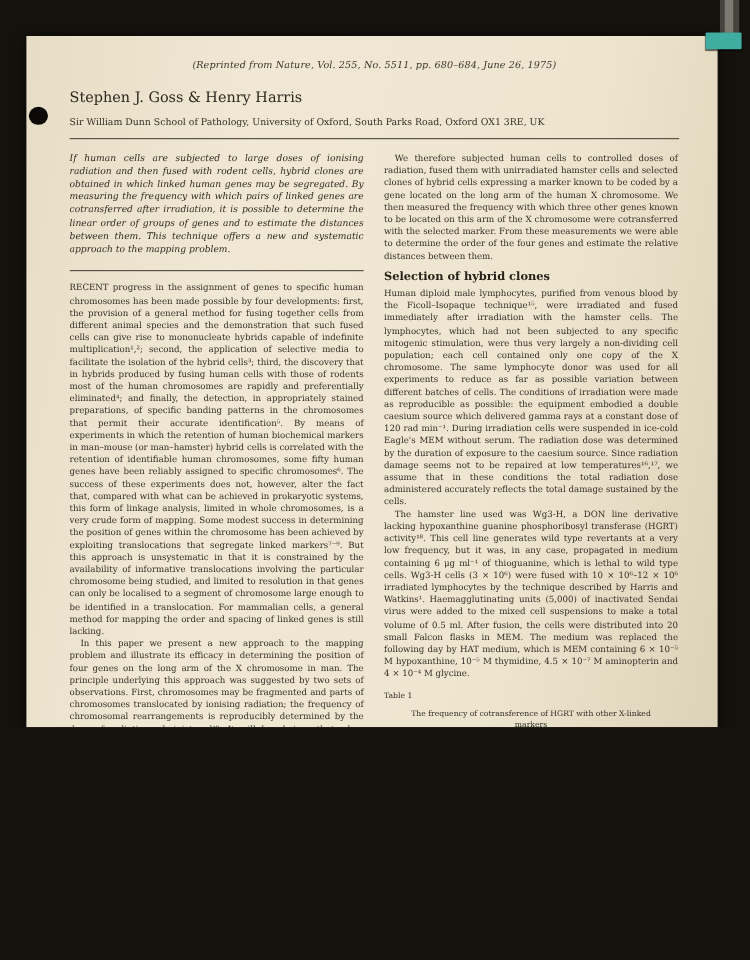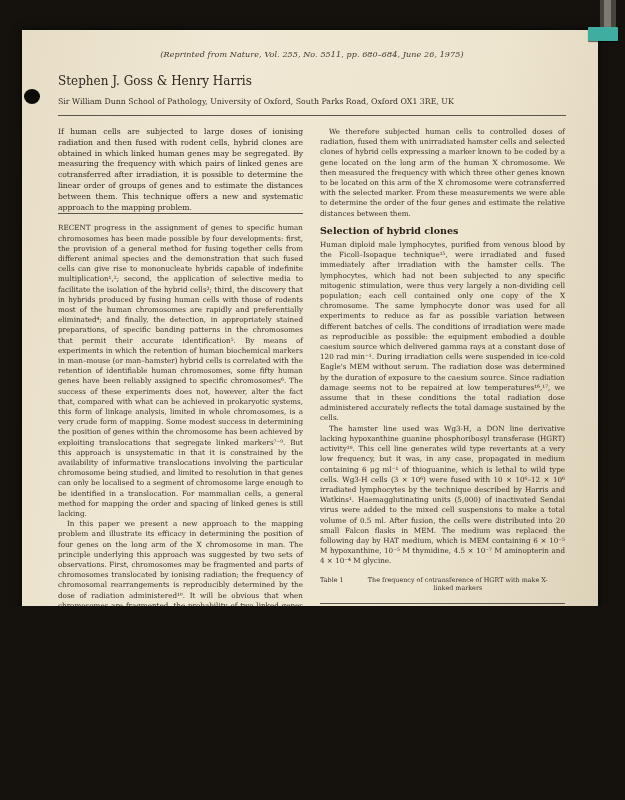--- a/index.html
+++ b/index.html
@@ -33,29 +33,29 @@
   .title {
     margin-top:24px; font-size:26.5px; font-weight:bold; line-height:1.17;
     max-width:492px; color:#262219; letter-spacing:-.2px;
   }
   .authors { margin-top:15px; font-size:12px; font-weight:normal; color:#2b261e; }
   .affiliation { margin-top:9px; font-size:7.8px; color:#353027; }
   .head-rule { margin-top:9px; border-top:1px solid #5a544a; }
   .columns { display:flex; gap:17px; margin-top:11px; height:598px; overflow:hidden; }
   .col { width:245px; font-size:7.2px; line-height:10.2px; text-align:justify; color:#322d25; }
   .abstract {
-    font-size:7.6px; line-height:10.8px;
-    padding-bottom:0; border-bottom:1px solid #5a544a; margin-bottom:9px;
+    font-style:italic; font-size:7.6px; line-height:10.8px;
+    padding-bottom:12px; border-bottom:1px solid #5a544a; margin-bottom:9px;
     color:#2e2920;
   }
   .para { margin-bottom:0; }
   .indent { text-indent:9px; }
   .section-heading { font-size:9.5px; font-weight:bold; margin:7px 0 4px; color:#262219; }
   .table-block { margin-top:9px; font-size:6.4px; line-height:8.6px; }
-  .table-caption { display:flex; gap:7px; margin-bottom:10px; }
+  .table-caption { display:flex; gap:7px; margin-bottom:10px;flex-direction:column; }
   .table-caption .cap-label { flex:0 0 auto; white-space:nowrap; }
   .table-caption .cap-text { flex:1; text-align:center; padding:0 10px; }
   table { width:100%; border-collapse:collapse; }
   thead tr:first-child th { border-top:1px solid #5a544a; padding-top:3px; }
   th { font-weight:normal; vertical-align:top; text-align:center;font-family:Liberation Mono, monospace; }
   th.dose { text-align:left; width:36px; }
   th.clones { width:58px; text-align:center; }
   th.group { border-bottom:1px solid #5a544a; padding-bottom:1px; }
   thead tr:nth-child(2) th { padding:2px 0 3px; }
   tbody tr:first-child td { border-top:1px solid #5a544a; padding-top:3px; }
@@ -94,21 +94,21 @@
 
       <div class="col">
         <p class="para indent">We therefore subjected human cells to controlled doses of radiation, fused them with unirradiated hamster cells and selected clones of hybrid cells expressing a marker known to be coded by a gene located on the long arm of the human X chromosome. We then measured the frequency with which three other genes known to be located on this arm of the X chromosome were cotransferred with the selected marker. From these measurements we were able to determine the order of the four genes and estimate the relative distances between them.</p>
         <h2 class="section-heading">Selection of hybrid clones</h2>
         <p class="para">Human diploid male lymphocytes, purified from venous blood by the Ficoll–Isopaque technique¹⁵, were irradiated and fused immediately after irradiation with the hamster cells. The lymphocytes, which had not been subjected to any specific mitogenic stimulation, were thus very largely a non-dividing cell population; each cell contained only one copy of the X chromosome. The same lymphocyte donor was used for all experiments to reduce as far as possible variation between different batches of cells. The conditions of irradiation were made as reproducible as possible: the equipment embodied a double caesium source which delivered gamma rays at a constant dose of 120 rad min⁻¹. During irradiation cells were suspended in ice-cold Eagle's MEM without serum. The radiation dose was determined by the duration of exposure to the caesium source. Since radiation damage seems not to be repaired at low temperatures¹⁶,¹⁷, we assume that in these conditions the total radiation dose administered accurately reflects the total damage sustained by the cells.</p>
         <p class="para indent">The hamster line used was Wg3-H, a DON line derivative lacking hypoxanthine guanine phosphoribosyl transferase (HGRT) activity¹⁸. This cell line generates wild type revertants at a very low frequency, but it was, in any case, propagated in medium containing 6 μg ml⁻¹ of thioguanine, which is lethal to wild type cells. Wg3-H cells (3 × 10⁶) were fused with 10 × 10⁶–12 × 10⁶ irradiated lymphocytes by the technique described by Harris and Watkins¹. Haemagglutinating units (5,000) of inactivated Sendai virus were added to the mixed cell suspensions to make a total volume of 0.5 ml. After fusion, the cells were distributed into 20 small Falcon flasks in MEM. The medium was replaced the following day by HAT medium, which is MEM containing 6 × 10⁻⁵ M hypoxanthine, 10⁻⁵ M thymidine, 4.5 × 10⁻⁷ M aminopterin and 4 × 10⁻⁴ M glycine.</p>
 
         <div class="table-block">
           <div class="table-caption">
             <span class="cap-label">Table 1</span>
-            <span class="cap-text">The frequency of cotransference of HGRT with make X-linked markers</span>
+            <span class="cap-text">The frequency of cotransference of HGRT with other X-linked markers</span>
           </div>
           <table>
             <thead>
               <tr>
                 <th class="dose" rowspan="2">Dose krad</th>
                 <th class="group" colspan="3">Observed frequency of co-transference of HGRT with the unselected markers:</th>
                 <th class="clones" rowspan="2">No. of clones examined</th>
               </tr>
               <tr>
                 <th>PGK</th>

